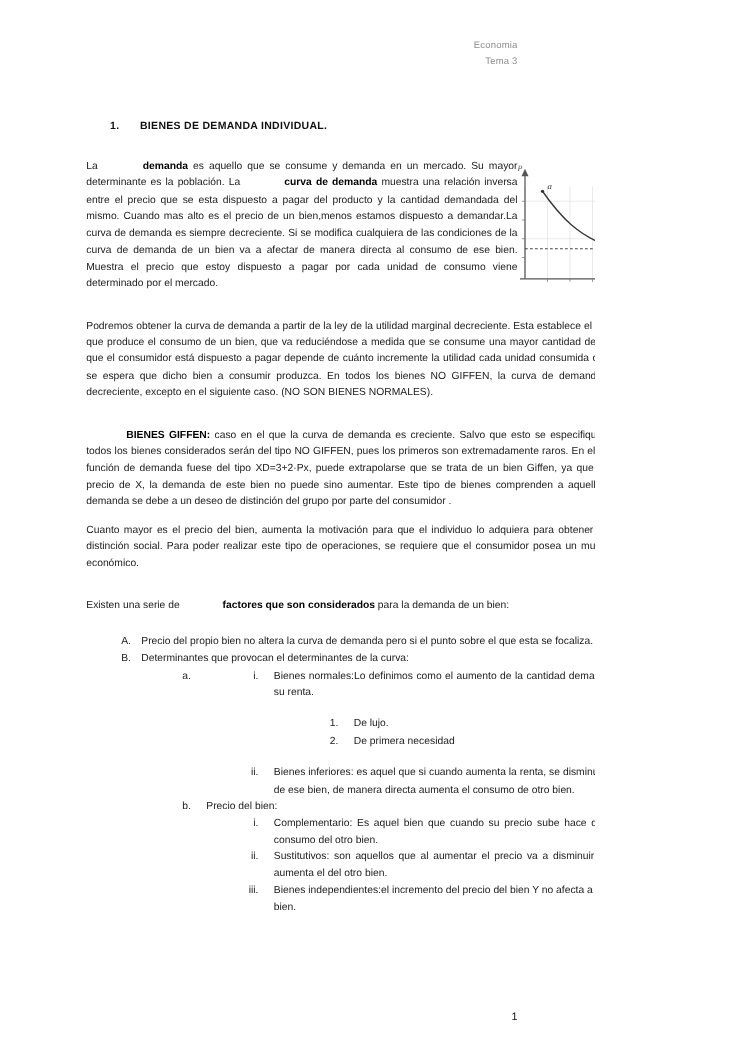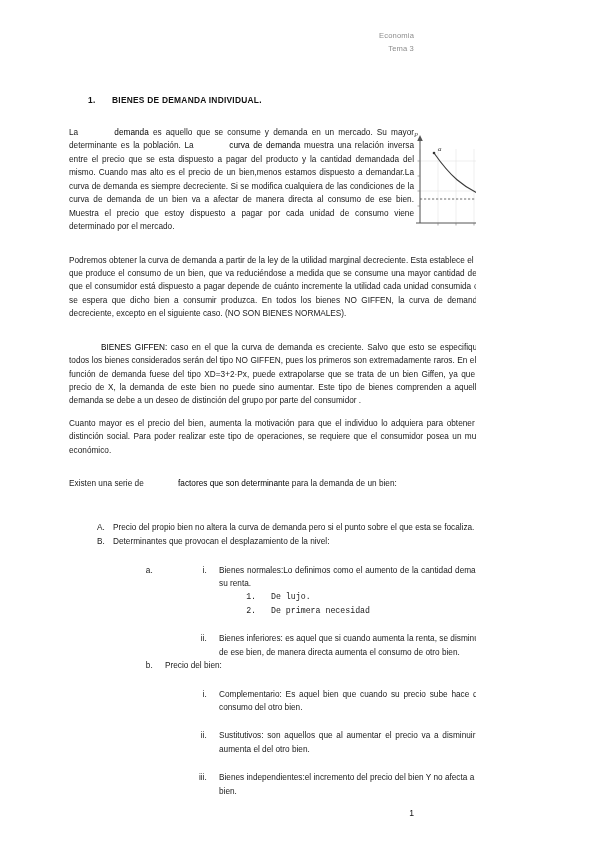--- a/index.html
+++ b/index.html
@@ -68,21 +68,21 @@
   p.para {
     margin: 0 0 9px 0;
     font-size: 8.25px;
     line-height: 1.63;
     text-align: justify;
     color: #1a1a1a;
   }
   p.narrow {
     width: 345px;
   }
-  b, strong { font-weight: normal; color: #000; padding-left: 32px; }
+  b, strong { font-weight: bold; color: #000; padding-left: 32px; }
 
   .spacer-sm { height: 6px; }
   .spacer-md { height: 11px; }
 
   
   .figure {
     position: absolute;
     top: 131px;
     left: 414px;
     width: 119px;
@@ -102,38 +102,37 @@
     margin: 0;
     padding: 0 0 0 42px;
     list-style: lower-alpha;
   }
   ol.lvl3 {
     margin: 0;
     padding: 0 0 0 44px;
     list-style: lower-roman;
   }
   ol.lvl4 {
-    margin: 0;
+    margin: 12px;
     padding: 0 0 0 42px;
     list-style: decimal;
-    font-family: Liberation Mono, monospace;
   }
   ol.lvl1 > li {
     margin-bottom: 1px;
     padding-left: 6px;
   }
   ol.lvl2 > li, ol.lvl3 > li, ol.lvl4 > li {
     padding-left: 10px;
   }
   li {
     text-align: justify;
     color: #1a1a1a;
   }
   li > span.itxt { display: block; }
-  li.just > span.itxt { text-align: justify; margin-top: 15px; }
+  li.just > span.itxt { text-align: justify; }
 
   
   .page-number {
     position: absolute;
     bottom: 30px;
     right: 62px;
     font-size: 8.6px;
     color: #111;
   }
 </style>
@@ -213,30 +212,30 @@
     <p class="para">Podremos obtener la curva de demanda a partir de la ley de la utilidad marginal decreciente. Esta establece el nivel de utilidad que produce el consumo de un bien, que va reduciéndose a medida que se consume una mayor cantidad de este. El precio que el consumidor está dispuesto a pagar depende de cuánto incremente la utilidad cada unidad consumida o la utilidad que se espera que dicho bien a consumir produzca. En todos los bienes NO GIFFEN, la curva de demanda es directa o decreciente, excepto en el siguiente caso. (NO SON BIENES NORMALES).</p>
 
     <div class="spacer-md"></div>
 
     <p class="para"><b>BIENES GIFFEN:</b><span> caso en el que la curva de demanda es creciente. Salvo que esto se especifique previamente, todos los bienes considerados serán del tipo NO GIFFEN, pues los primeros son extremadamente raros. En el caso de que la función de demanda fuese del tipo XD=3+2·Px, puede extrapolarse que se trata de un bien Giffen, ya que al aumentar el precio de X, la demanda de este bien no puede sino aumentar. Este tipo de bienes comprenden a aquellos cuya mayor demanda se debe a un deseo de distinción del grupo por parte del consumidor .</span></p>
 
     <p class="para">Cuanto mayor es el precio del bien, aumenta la motivación para que el individuo lo adquiera para obtener la mencionada distinción social. Para poder realizar este tipo de operaciones, se requiere que el consumidor posea un muy elevado nivel económico.</p>
 
     <div class="spacer-md"></div>
 
-    <p class="para"><span>Existen una serie de </span><b>factores que son determinante</b><span> para la demanda de un bien:</span></p>
+    <p class="para"><span>Existen una serie de </span><b>factores que son considerados</b><span> para la demanda de un bien:</span></p>
 
     <div class="spacer-sm"></div>
 
     <ol class="lvl1">
       <li class="just">
         <span class="itxt">Precio del propio bien no altera la curva de demanda pero si el punto sobre el que esta se focaliza.</span>
       </li>
       <li>
-        <span class="itxt">Determinantes que provocan el desplazamiento de la nivel:</span>
+        <span class="itxt">Determinantes que provocan el determinantes de la curva:</span>
         <ol class="lvl2">
           <li class="just">
             <ol class="lvl3">
               <li class="just">
                 <span class="itxt">Bienes normales:Lo definimos como el aumento de la cantidad demanda si aumenta su renta.</span>
                 <ol class="lvl4">
                   <li>
                     <span class="itxt">De lujo.</span>
                   </li>
                   <li>

